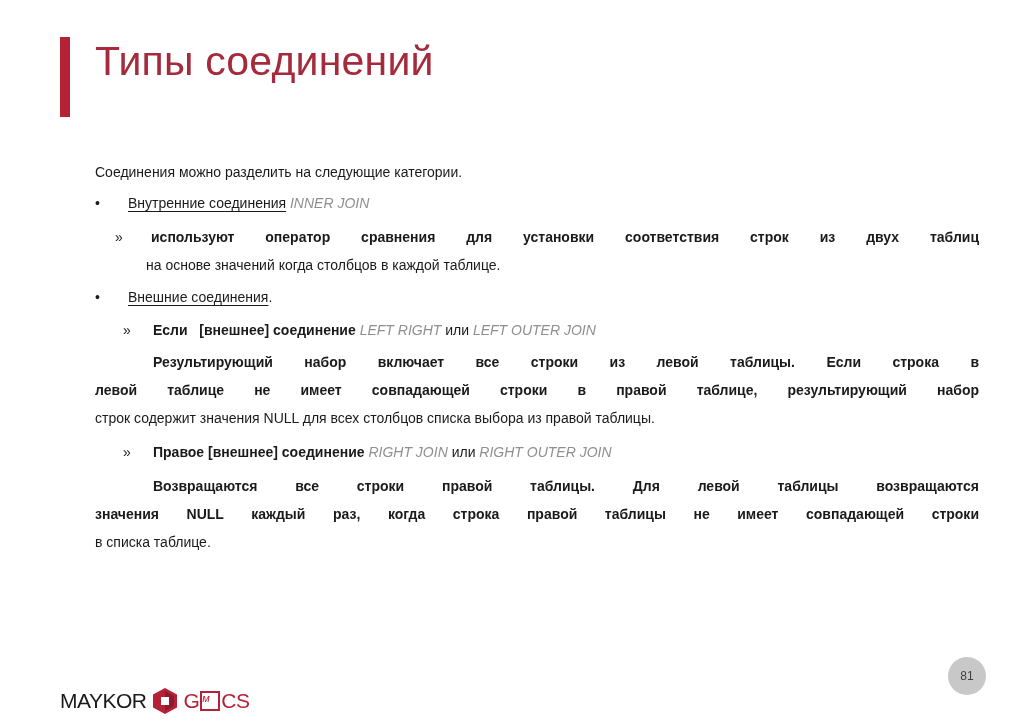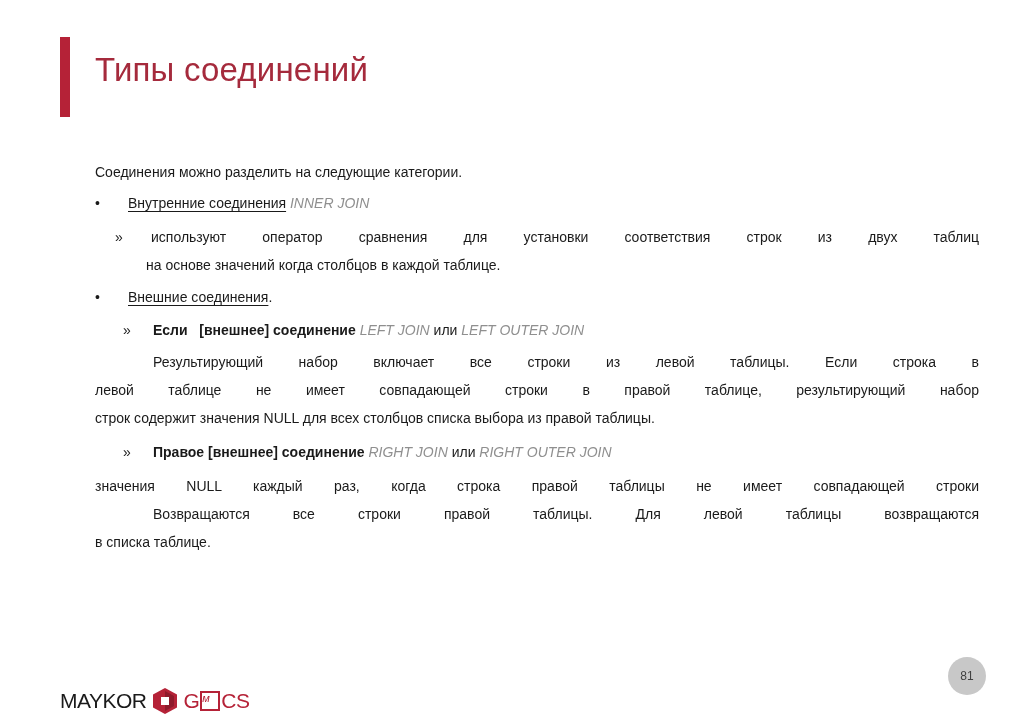--- a/index.html
+++ b/index.html
@@ -1,24 +1,24 @@
 <!DOCTYPE html>
 <html><head>
 <meta charset="utf-8">
 <style>
   html, body { margin: 0; padding: 0; }
   body {
     width: 1024px; height: 723px; background: #ffffff; position: relative; overflow: hidden;
     font-family: "Liberation Sans", "DejaVu Sans", sans-serif; color: #1a1a1a;
   }
   .accent-bar { position: absolute; left: 60px; top: 37px; width: 10px; height: 80px; background: #b52237; }
-  .title { position: absolute; left: 95px; top: 44px; font-size: 33px; color: #a52a3c; letter-spacing: 0.2px; line-height: 52px; white-space: nowrap; }
+  .title { position: absolute; left: 95px; top: 35px; font-size: 41px; color: #a52a3c; letter-spacing: 0.2px; line-height: 52px; white-space: nowrap; }
   .body { position: absolute; left: 95px; top: 158px; width: 884px; font-size: 14px; line-height: 28px; }
   .line { position: relative; white-space: nowrap; }
-  .justify { text-align: justify; white-space: normal; }
+  .justify { text-align: justify; white-space: normal; font-weight: bold; }
   .justify-last { text-align-last: justify; }
   .bullet { position: absolute; left: 0; }
   .u { text-decoration: underline; text-underline-offset: 3px; }
   .kw { color: #8f8f8f; font-style: italic; }
   .b { font-weight: bold; }
   .footer-logo { position: absolute; left: 60px; top: 686px; height: 30px; display: flex; align-items: center; font-weight: normal; font-size: 21px; letter-spacing: -0.5px; }
   .logo-maykor { color: #1a1a1a; }
   .logo-hex { width: 26px; height: 28px; margin: 0 5px 0 6px; }
   .logo-g, .logo-cs { color: #b52237; }
   .logo-box { display: inline-block; width: 16px; height: 16px; border: 2px solid #b52237; margin: 0 1px; position: relative; }
@@ -47,39 +47,39 @@
   <div class="line" style="height:28px; padding-left:51px;">на основе значений когда столбцов в каждой таблице.</div>
 
   <div class="line" style="height:33px; margin-top:4px;">
     <span class="bullet">•</span>
     <span style="margin-left:33px;" class="u">Внешние соединения</span><span>.</span>
   </div>
 
   <div class="line" style="height:32px;">
     <span style="position:absolute; left:28px;">»</span>
     <span style="margin-left:58px; white-space:pre;" class="b">Если   [внешнее] соединение</span>
-    <span class="kw">LEFT JOIN</span>
+    <span class="kw">LEFT RIGHT</span>
     <span>или</span>
     <span class="kw">LEFT OUTER JOIN</span>
   </div>
 
   <div class="justify justify-last" style="height:28px; padding-left:58px;">Результирующий набор включает все строки из левой таблицы. Если строка в</div>
   <div class="justify justify-last" style="height:28px;">левой таблице не имеет совпадающей строки в правой таблице, результирующий набор</div>
   <div class="line" style="height:28px;">строк содержит значения NULL для всех столбцов списка выбора из правой таблицы.</div>
 
   <div class="line" style="height:34px; margin-top:6px;">
     <span style="position:absolute; left:28px;">»</span>
     <span style="margin-left:58px;" class="b">Правое [внешнее] соединение</span>
     <span class="kw">RIGHT JOIN</span>
     <span>или</span>
     <span class="kw">RIGHT OUTER JOIN</span>
   </div>
 
+  <div class="justify justify-last" style="height:28px; padding-left:58px;">Возвращаются все строки правой таблицы. Для левой таблицы возвращаются</div>
   <div class="justify justify-last" style="height:28px;">значения NULL каждый раз, когда строка правой таблицы не имеет совпадающей строки</div>
-  <div class="justify justify-last" style="height:28px; padding-left:58px;">Возвращаются все строки правой таблицы. Для левой таблицы возвращаются</div>
   <div class="line" style="height:28px;">в списка таблице.</div>
 </div>
 
 <div class="footer-logo">
   <span class="logo-maykor">MAYKOR</span>
   <svg class="logo-hex" viewBox="0 0 26 28">
     <polygon points="13,1 25,7.5 25,20.5 13,27 1,20.5 1,7.5" fill="#b52237"></polygon>
     <polygon points="13,4 22,9 22,19 13,24" fill="#8e1a2b"></polygon>
     <rect x="9" y="10" width="8" height="8" fill="#ffffff"></rect>
   </svg>

